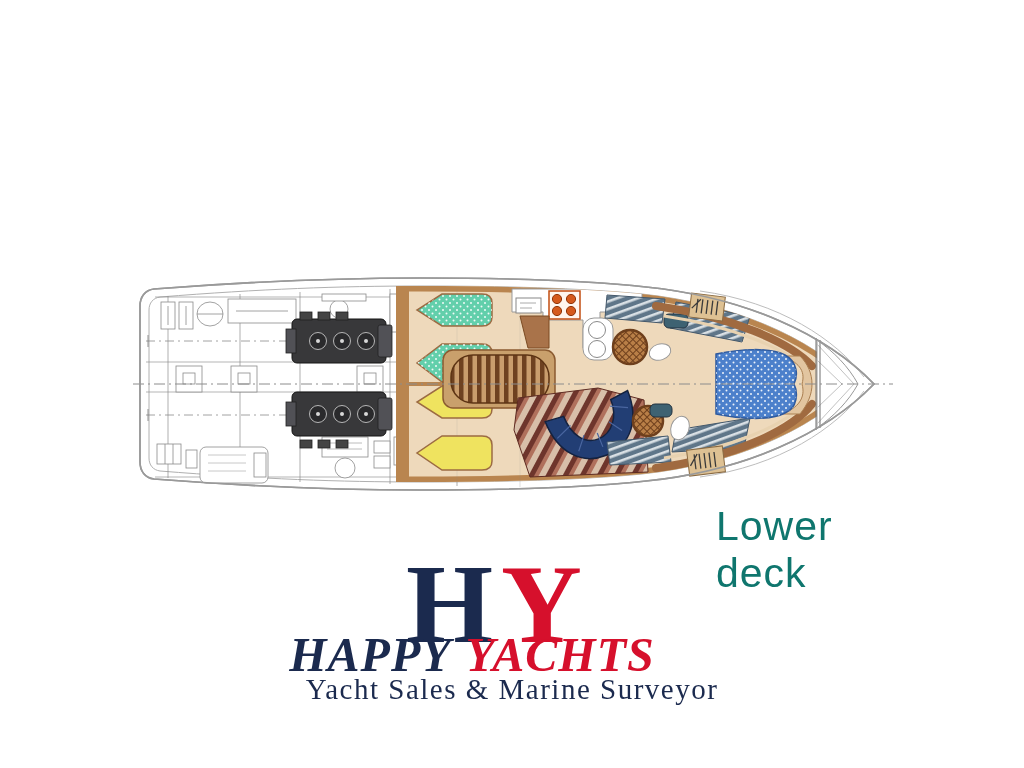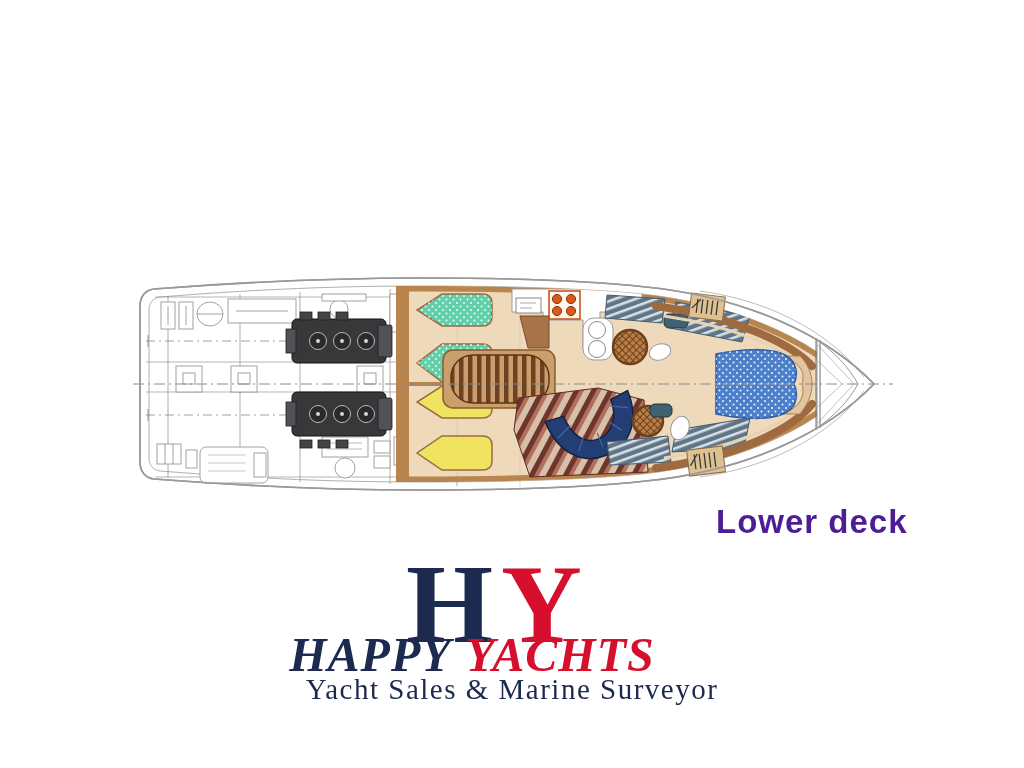--- a/index.html
+++ b/index.html
@@ -1,21 +1,21 @@
 <!DOCTYPE html>
 <html><head>
 <meta charset="utf-8">
 <style>
   html,body{margin:0;padding:0;background:#ffffff;}
   .stage{position:relative;width:1024px;height:768px;background:#ffffff;overflow:hidden;
          font-family:"Liberation Sans",sans-serif;}
   .plan-svg{position:absolute;left:0;top:0;}
   .caption{position:absolute;left:716px;top:503px;width:200px;
-           font-family:"Liberation Sans",sans-serif;font-size:33px;font-weight:700;
-           color:#4c1d95;letter-spacing:1px;}
+           font-family:"Liberation Sans",sans-serif;font-size:41px;font-weight:400;
+           color:#0f766e;letter-spacing:1px;}
   .logo{position:absolute;left:0;top:0;width:1024px;text-align:center;
         font-family:"Liberation Serif",serif;}
   .logo-monogram{position:absolute;left:0;width:1024px;top:548px;line-height:1;
                  font-size:112px;font-weight:700;letter-spacing:8px;text-align:center;
                  transform:translateX(-14px);}
   .logo-name{position:absolute;left:0;width:944px;top:631px;line-height:1;
              font-size:48px;font-weight:700;letter-spacing:1px;text-align:center;font-style:italic;}
   .logo-name .w1{margin-right:14px;}
   .logo-tagline{position:absolute;left:0;width:1024px;top:675px;line-height:1;
                 font-size:29px;font-weight:400;letter-spacing:1.5px;text-align:center;}

